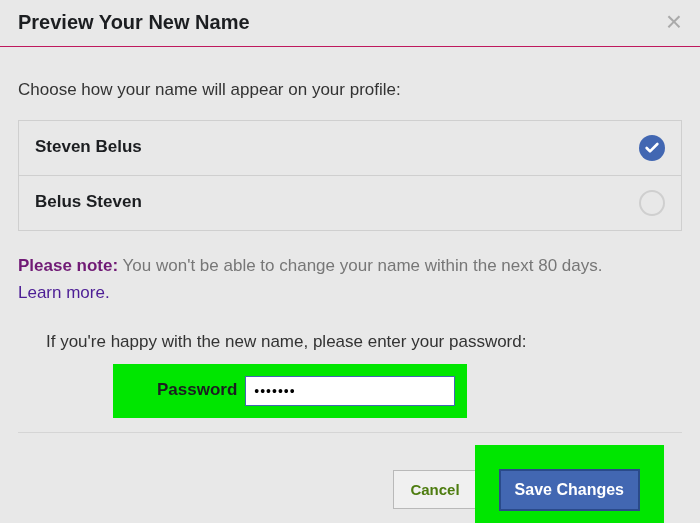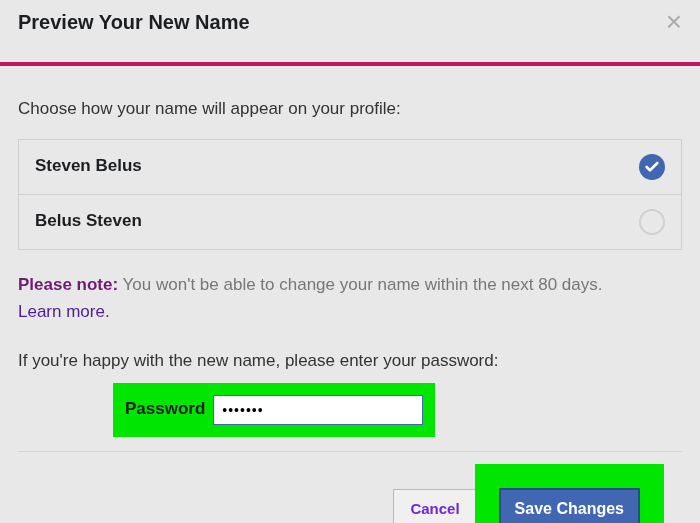--- a/index.html
+++ b/index.html
@@ -17,22 +17,22 @@
     }
     .dialog {
       width: 100%;
       height: 100%;
       background: #e8e8e8;
     }
     .dialog-header {
       display: flex;
       justify-content: space-between;
       align-items: center;
-      padding: 6px 18px 24px 18px;
-      border-bottom: 4px solid #be185d;
+      padding: 6px 18px 8px 18px;
+      border-bottom: 1px solid #be185d;
     }
     .dialog-title {
       font-size: 20px;
       font-weight: bold;
       color: #1c1e21;
     }
     .close-x {
       font-size: 28px;
       color: #aaa;
       cursor: pointer;
@@ -101,39 +101,41 @@
       display: block;
       margin-top: 4px;
       color: #4c1d95;
       text-decoration: none;
       font-size: 17px;
     }
     .happy-text {
       margin-top: 26px;
       color: #333;
       font-size: 17px;
+      margin-left: 28px;
     }
     .password-row {
       margin-top: 10px;
       display: flex;
       align-items: center;
       gap: 0;
     }
     .password-highlight-box {
       background: #00e600;
       padding: 12px;
       display: inline-flex;
       align-items: center;
       gap: 8px;
       margin-left: 95px;
     }
     .password-label {
       font-weight: bold;
       color: #1c1e21;
       font-size: 17px;
+      margin-left: 32px;
     }
     .password-input {
       width: 210px;
       height: 30px;
       padding: 4px 8px;
       font-size: 14px;
       font-family: Helvetica, Arial, sans-serif;
       border: 1px solid #4267b2;
       background: #fff;
       outline: none;
@@ -147,21 +149,21 @@
       margin-top: 12px;
       display: flex;
       justify-content: flex-end;
       align-items: center;
       gap: 0;
       padding-right: 18px;
     }
     .cancel-btn {
       background: #f0f0f0;
       border: 1px solid #b9b9b9;
-      color: #6d28d9;
+      color: #4d7c0f;
       font-weight: bold;
       font-size: 15px;
       padding: 10px 16px;
       cursor: pointer;
       font-family: inherit;
     }
     .save-highlight-box {
       background: #00e600;
       padding: 24px;
       margin-left: -2px;

